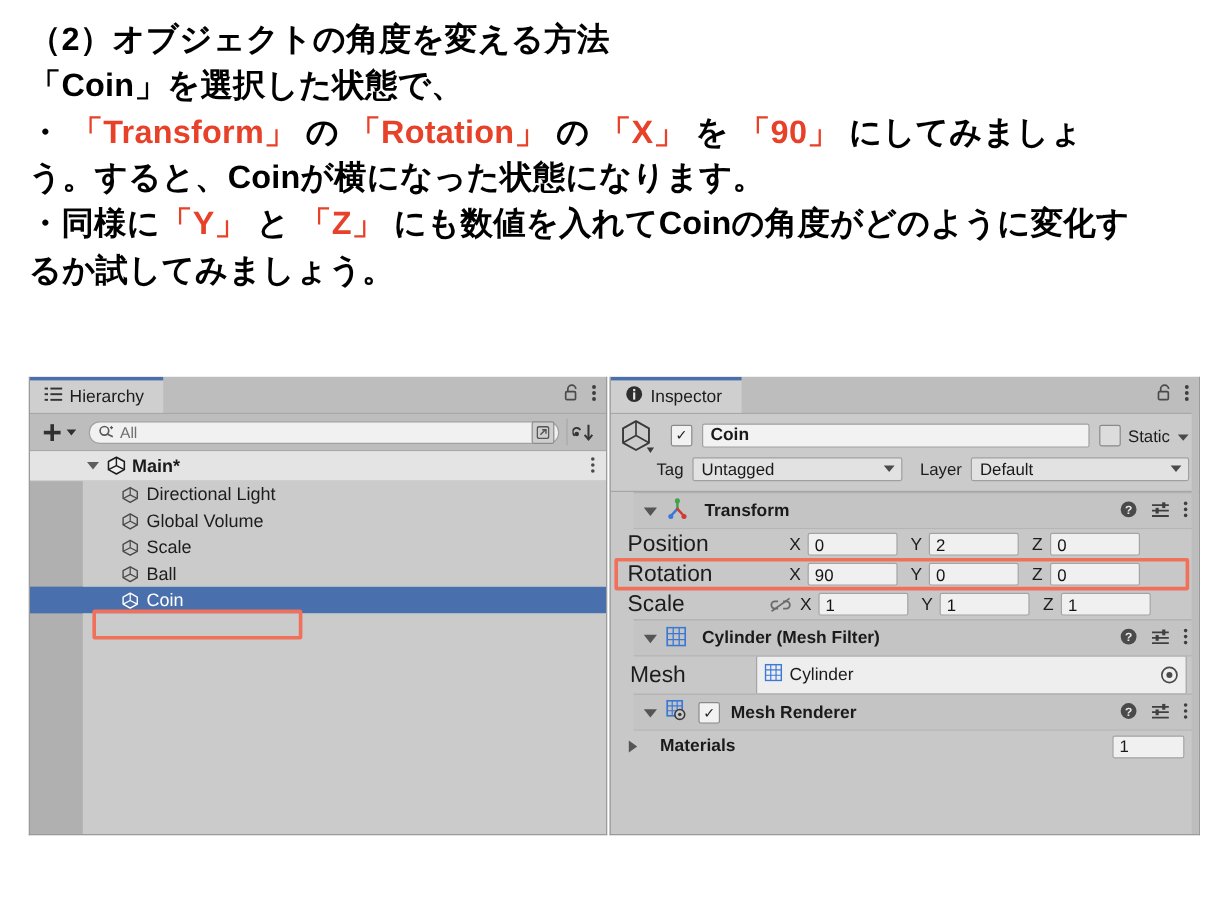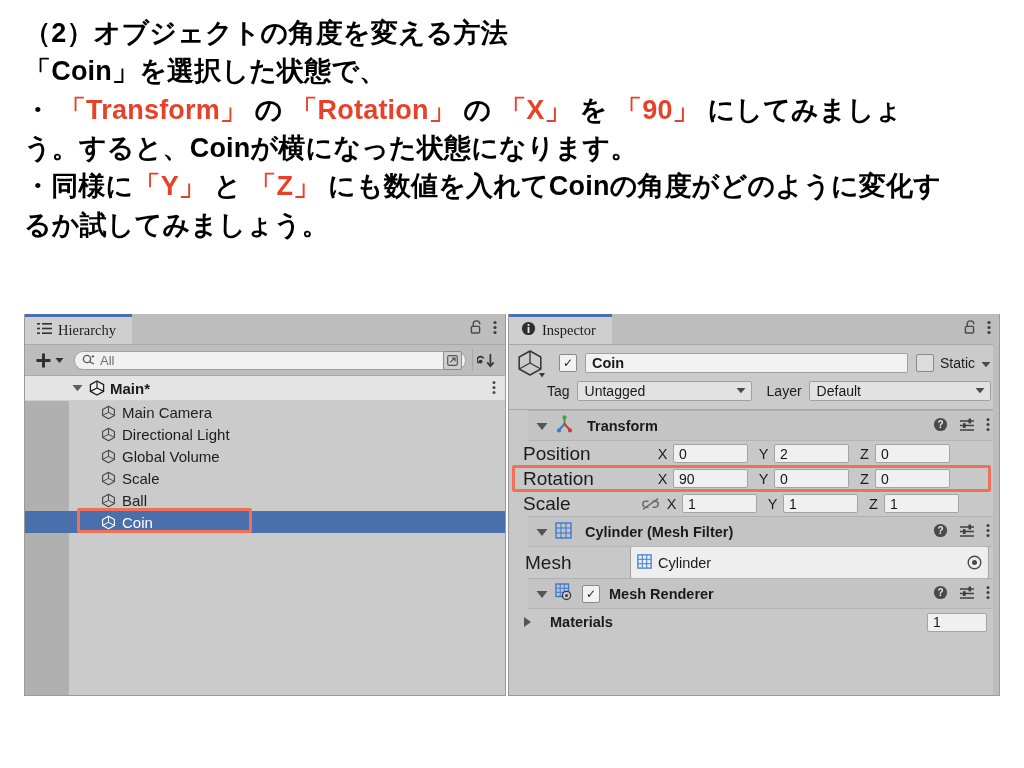--- a/index.html
+++ b/index.html
@@ -28,21 +28,20 @@
 
   
   #hierarchy{
     left:24px;top:314px;width:482px;height:382px;
     background:#c8c8c8;border:1px solid #9a9a9a;border-top:none;
     overflow:hidden;
   }
   .tabstrip{
     height:30px;background:#bdbdbd;position:relative;
     border-bottom:1px solid #a8a8a8;
-    font-family:Liberation Serif, serif;
   }
   .tab{
     position:absolute;left:0;top:0;height:30px;
     background:#cfcfcf;border-top:3px solid #4A6FAD;
     display:flex;align-items:center;gap:6px;padding:0 16px 0 12px;
     box-sizing:border-box;font-size:14.5px;color:#1c1c1c;
   }
   .tab .tlabel{font-size:14.5px;}
   .tabstrip .right-icons{
     position:absolute;right:8px;top:0;height:30px;
@@ -267,29 +266,20 @@
         <circle cx="2" cy="2.5" r="1.5" fill="#4a4a4a"></circle>
           <circle cx="2" cy="7.5" r="1.5" fill="#4a4a4a"></circle>
           <circle cx="2" cy="12.5" r="1.5" fill="#4a4a4a"></circle>
       </svg>
     </span>
   </div>
 
   <div class="tree-body">
     <div class="leftgutter"></div>
 
-    <div class="row">
-      <span class="cube">
-        <svg width="15" height="15" viewBox="0 0 16 16">
-            <path d="M8 1.4 L14.3 4.9 L14.3 11.1 L8 14.6 L1.7 11.1 L1.7 4.9 Z" fill="none" stroke="#4a4a4a" stroke-width="1.25" stroke-linejoin="round"></path>
-            <path d="M8 1.4 L8 7.9 M8 7.9 L1.7 11.1 M8 7.9 L14.3 11.1" stroke="#4a4a4a" stroke-width="1.1"></path>
-          </svg>
-      </span>
-      <span>Main Camera</span>
-    </div>
 
     <div class="row">
       <span class="cube">
         <svg width="15" height="15" viewBox="0 0 16 16">
             <path d="M8 1.4 L14.3 4.9 L14.3 11.1 L8 14.6 L1.7 11.1 L1.7 4.9 Z" fill="none" stroke="#4a4a4a" stroke-width="1.25" stroke-linejoin="round"></path>
             <path d="M8 1.4 L8 7.9 M8 7.9 L1.7 11.1 M8 7.9 L14.3 11.1" stroke="#4a4a4a" stroke-width="1.1"></path>
           </svg>
       </span>
       <span>Directional Light</span>
     </div>

